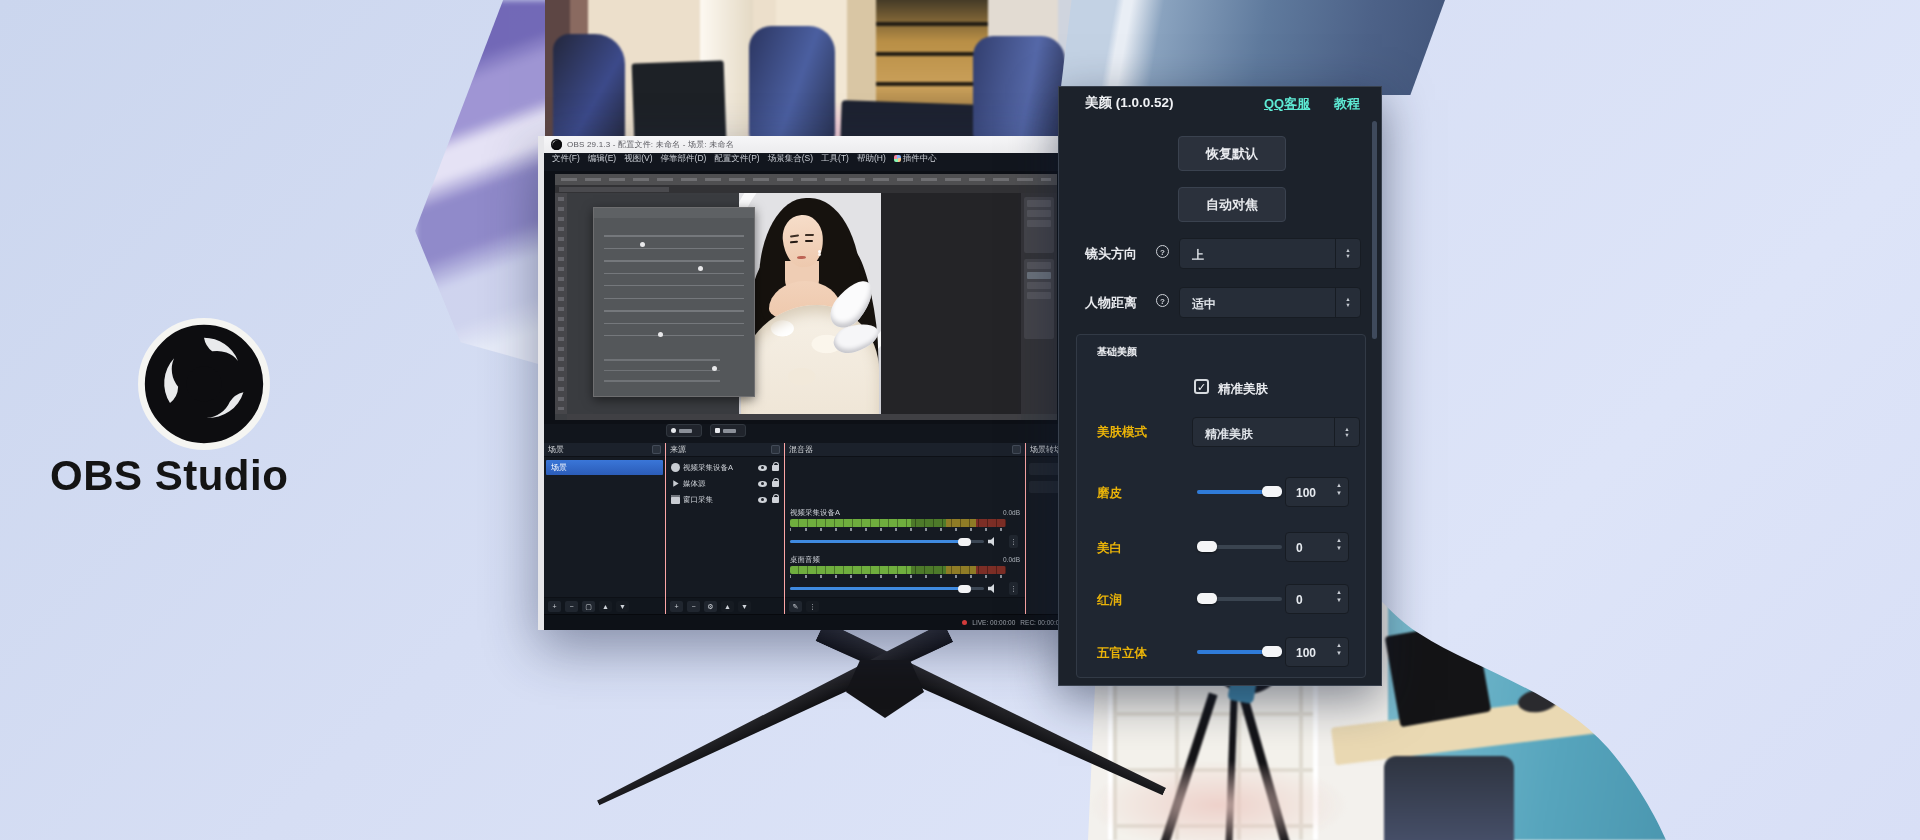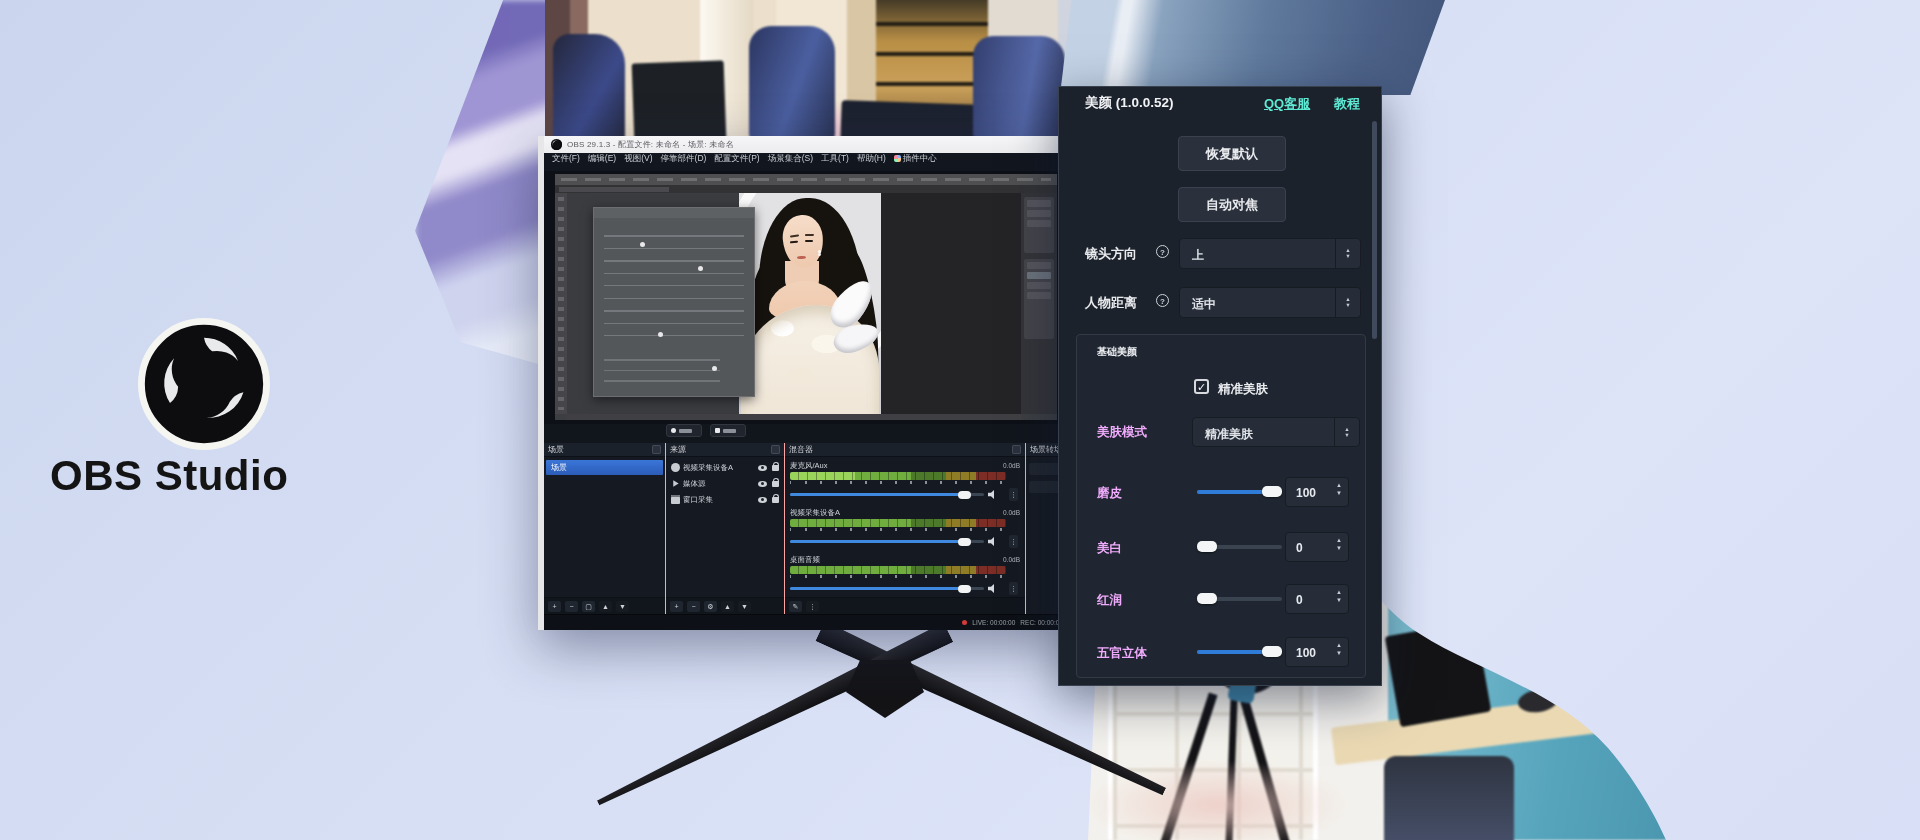--- a/index.html
+++ b/index.html
@@ -187,21 +187,21 @@
     color:#cfd3d9;font-size:8px;line-height:13px;text-align:center;font-weight:bold;box-sizing:border-box;}
   .bp-select{position:absolute;left:120px;width:182px;height:31px;background:#262d38;border:1px solid #171c23;border-radius:4px;box-sizing:border-box;}
   .bp-select .val{position:absolute;left:12px;top:8px;font-size:12px;color:#dfe3e8;font-weight:bold;}
   .stepper{position:absolute;right:0;top:0;bottom:0;width:24px;border-left:1px solid #171c23;display:flex;flex-direction:column;align-items:center;justify-content:center;gap:1px;}
   .stepper i{font-style:normal;font-size:5.5px;color:#c6cbd2;line-height:5px;}
   .group{position:absolute;left:17px;top:247px;width:290px;height:344px;border:1px solid #323a46;border-radius:4px;background:#1f2631;box-sizing:border-box;}
   .g-title{position:absolute;left:20px;top:10px;font-size:10px;font-weight:bold;color:#eceef2;}
   .chk{position:absolute;left:117px;top:44px;width:15px;height:15px;border:2px solid #d6dade;border-radius:3px;
     color:#f2f4f7;font-size:11px;line-height:13px;text-align:center;box-sizing:border-box;}
   .chk-label{position:absolute;left:141px;top:46px;font-size:12.5px;font-weight:bold;color:#e8eaee;}
-  .g-label{position:absolute;left:20px;font-size:12.5px;font-weight:bold;color:#f0abfc;}
+  .g-label{position:absolute;left:20px;font-size:12.5px;font-weight:bold;color:#eab308;}
   .g-select{position:absolute;left:115px;width:168px;height:30px;background:#262d38;border:1px solid #171c23;border-radius:4px;box-sizing:border-box;}
   .g-select .val{position:absolute;left:12px;top:8px;font-size:12px;color:#dfe3e8;font-weight:bold;}
   .srow-track{position:absolute;left:120px;width:85px;height:4px;background:#3a4450;border-radius:2px;}
   .srow-fill{position:absolute;left:0;top:0;height:4px;background:#2f7bd8;border-radius:2px;width:calc(var(--f)*100%);}
   .srow-thumb{position:absolute;top:-4px;width:20px;height:11px;background:#f4f5f7;border-radius:5px;left:calc((100% - 20px)*var(--f));box-shadow:0 1px 2px rgba(0,0,0,.5);}
   .numbox{position:absolute;left:208px;width:64px;height:30px;background:#262d38;border:1px solid #171c23;border-radius:4px;box-sizing:border-box;}
   .numbox .nv{position:absolute;left:10px;top:8px;font-size:12px;color:#e6eaef;font-weight:bold;}
   .numbox .chev{position:absolute;right:6px;top:4px;display:flex;flex-direction:column;gap:2px;}
   .numbox .chev i{font-style:normal;font-size:6px;color:#c9ced5;line-height:6px;}
 
@@ -382,33 +382,20 @@
           <div class="tool dark">▲</div>
           <div class="tool dark">▼</div>
         </div>
       </div>
 
       <div class="dock" style="width:240px;">
         <div class="dock-head">
           <span class="dock-title">混音器</span>
           <i class="dock-gear"></i>
         </div>
-        <div class="mix-ch" style="top:17px;">
-          <span class="mx-name">麦克风/Aux</span>
-          <span class="mx-db">0.0dB</span>
-          <div class="mx-meter hot"></div>
-          <div class="mx-ticks"></div>
-          <div class="mx-slider" style="--f: 0.93;">
-            <div class="mx-track"></div>
-              <div class="mx-fill"></div>
-              <div class="mx-knob"></div>
-          </div>
-          <i class="spk"></i>
-          <div class="mx-menu">⋮</div>
-        </div>
         <div class="mix-ch" style="top:64px;">
           <span class="mx-name">视频采集设备A</span>
           <span class="mx-db">0.0dB</span>
           <div class="mx-meter"></div>
           <div class="mx-ticks"></div>
           <div class="mx-slider" style="--f: 0.93;">
             <div class="mx-track"></div>
               <div class="mx-fill"></div>
               <div class="mx-knob"></div>
           </div>

